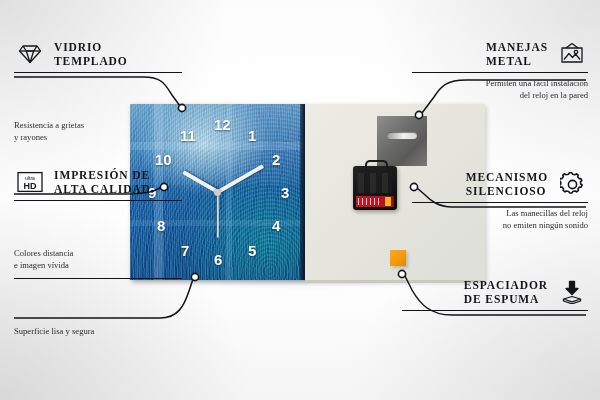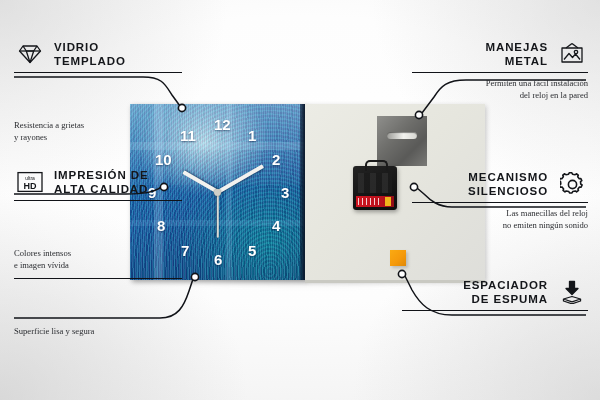--- a/index.html
+++ b/index.html
@@ -105,34 +105,34 @@
     position:absolute;left:85px;top:146px;width:16px;height:16px;
     background:linear-gradient(135deg,#fbaa12 0%,#f59a0b 55%,#e08806 100%);
     box-shadow:2px 2px 3px rgba(0,0,0,.18);
   }
 
   
   #lines{position:absolute;left:0;top:0;width:600px;height:400px;pointer-events:none;}
   .feature{position:absolute;}
   .feat-head{display:flex;align-items:center;gap:8px;}
   .feat-title{
-    font-family:Liberation Sans, sans-serif;font-weight:700;
+    font-family:Liberation Serif, serif;font-weight:700;
     font-size:11.5px;letter-spacing:.9px;color:#14161a;line-height:1.22;
     text-transform:uppercase;
   }
   .feat-rule{height:1.4px;background:#111318;margin:4px 0 4px 0;}
   .feat-desc{
     font-family:"Liberation Serif",serif;font-size:8.6px;color:#2b2d31;
     line-height:1.4;
   }
   .left .feat-head{justify-content:flex-start;}
   .left .feat-title{text-align:left;}
   .left .feat-desc{text-align:left;margin-top:46px;}
   .right .feat-head{justify-content:flex-end;}
-  .right .feat-title{text-align:right;}
+  .right .feat-title{text-align:left;}
   .right .feat-desc{text-align:right;}
   .ico{flex:0 0 auto;width:32px;height:26px;display:flex;align-items:center;justify-content:center;}
   .ico svg{display:block;}
 
   
   #feat-vidrio{left:14px;top:40px;width:168px;}
   #feat-impresion{left:14px;top:168px;width:168px;}
   #feat-bordes{left:14px;top:274px;width:168px;}
   #feat-manejas{right:12px;top:40px;width:176px;}
   #feat-mecanismo{right:12px;top:170px;width:176px;}
@@ -258,21 +258,21 @@
           <text x="13" y="18" text-anchor="middle" font-family="Liberation Sans, sans-serif" font-size="9" font-weight="bold" fill="#14161a">HD</text>
         </svg>
       </span>
       <span class="feat-title">
         <span>IMPRESIÓN DE</span><br>
         <span>ALTA CALIDAD</span>
       </span>
     </div>
     <div class="feat-rule"></div>
     <div class="feat-desc">
-      <span>Colores intensos</span><br>
+      <span>Colores distancia</span><br>
       <span>e imagen vívida</span>
     </div>
   </div>
 
   <div class="feature left" id="feat-bordes">
     <div class="feat-rule"></div>
     <div class="feat-desc">
       <span>Superficie lisa y segura</span>
     </div>
   </div>

